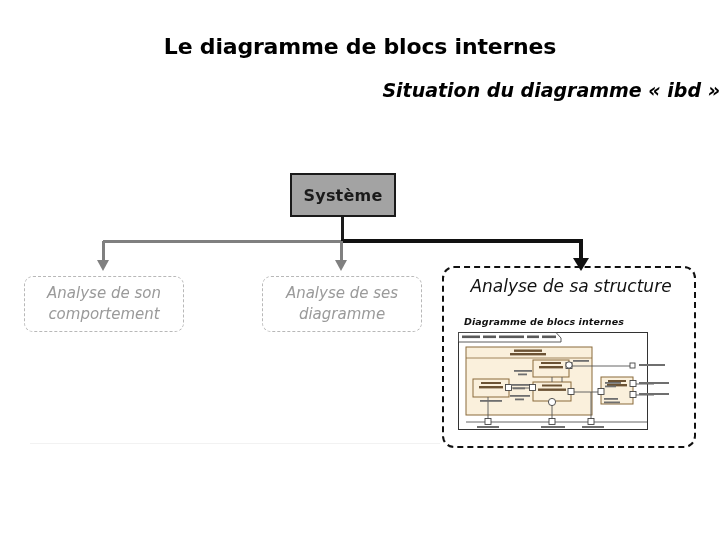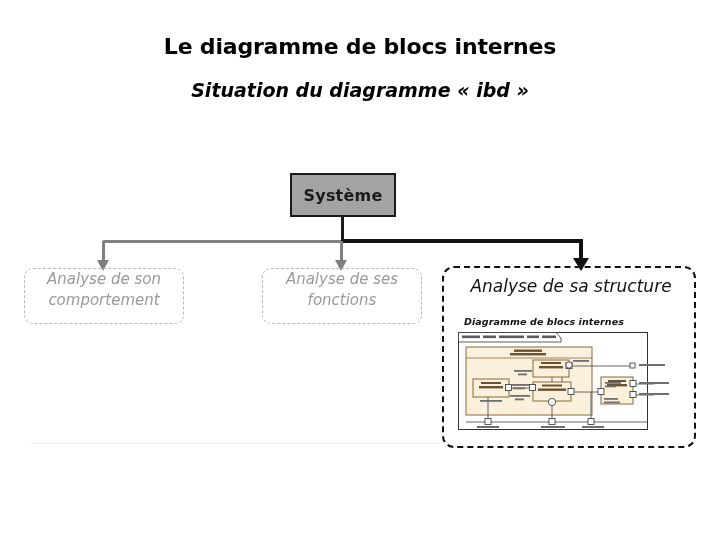--- a/index.html
+++ b/index.html
@@ -27,21 +27,21 @@
     font-size: 22px;
     line-height: 34px;
     color: #000000;
     letter-spacing: -0.2px;
   }
   #slide-subtitle {
     position: absolute;
     left: 0;
     top: 78px;
     width: 720px;
-    text-align: center;
+    text-align: right;
     font-family: "DejaVu Sans", sans-serif;
     font-weight: bold;
     font-style: italic;
     font-size: 19px;
     line-height: 24px;
     color: #000000;
   }
 
   
   #system-node {
@@ -146,23 +146,24 @@
   
   .branch {
     position: absolute;
     box-sizing: border-box;
     border-radius: 9px;
   }
   .branch.muted {
     border: 1.6px dashed #b8b8b8;
     background: transparent;
     display: flex;
-    align-items: flex-start;
+    align-items: center;
     justify-content: center;
     text-align: center;
+    margin-top: 8px;
   }
   .branch.muted .label {
     font-family: "DejaVu Sans", sans-serif;
     font-style: italic;
     font-size: 15px;
     line-height: 21px;
     color: #9a9a9a;
   }
   #branch-behavior {
     left: 24px;
@@ -251,21 +252,21 @@
 
 <div class="arrowhead" id="arrow-left"></div>
 <div class="arrowhead" id="arrow-mid"></div>
 <div class="arrowhead" id="arrow-right"></div>
 
 <div class="branch muted" id="branch-behavior">
   <span class="label">Analyse de son comportement</span>
 </div>
 
 <div class="branch muted" id="branch-functions">
-  <span class="label">Analyse de ses fonctions</span>
+  <span class="label">Analyse de ses diagramme</span>
 </div>
 
 <div class="branch" id="branch-structure">
 
   <div id="ibd-caption">Diagramme de blocs internes</div>
 
   <div id="branch-structure-title">Analyse de sa structure</div>
 
   <div id="ibd-thumb">
     <svg width="228" height="104" viewBox="0 0 228 104" xmlns="http://www.w3.org/2000/svg">

